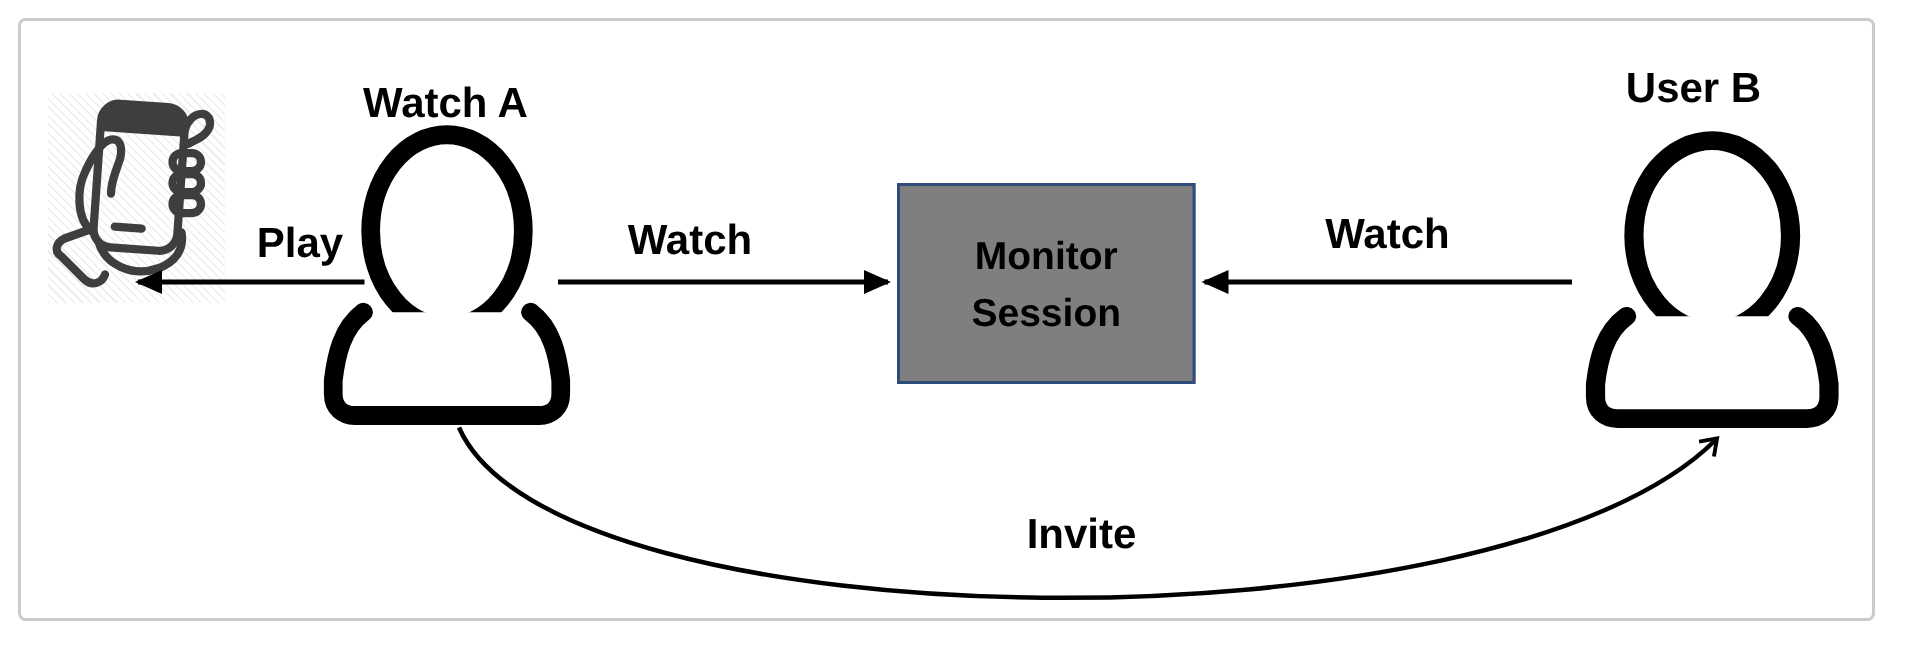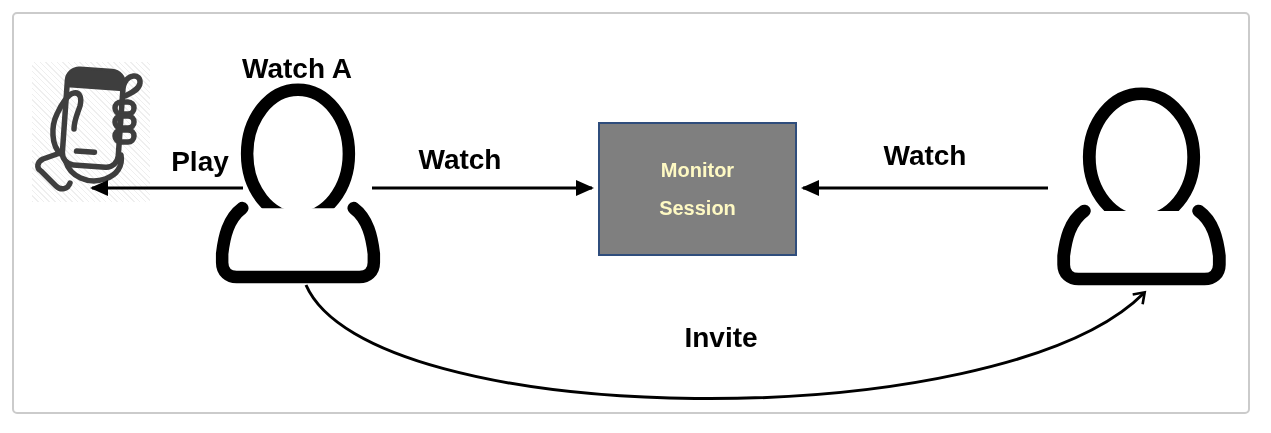--- a/index.html
+++ b/index.html
@@ -18,21 +18,21 @@
       rgba(130,130,130,0.13) 1px, transparent 1px, transparent 4px);
   }
   .phone-svg { position:absolute; left:28px; top:56px; z-index:3; }
   .overlay { position:absolute; left:0; top:0; z-index:5; }
   .monitor {
     position:absolute; left:598px; top:122px; width:199px; height:134px;
     background:#7f7f7f; border:2px solid #2f4d7c; box-sizing:border-box;
     display:flex; align-items:center; justify-content:center; z-index:4;
   }
   .monitor .monitor-text {
-    color:#fef9c3; font-weight:bold; font-size:20px; line-height:38px;
+    color:#000000; font-weight:bold; font-size:26px; line-height:38px;
     text-align:center; width:140px;
   }
   .label {
     position:absolute; font-weight:bold; font-size:28px; color:#000;
     white-space:nowrap; z-index:6;
   }
   .label.centered { transform:translateX(-50%); }
 </style>
 </head>
 <body>
@@ -82,18 +82,19 @@
     <line x1="243" y1="188" x2="92" y2="188" stroke="#000" stroke-width="3.2" marker-end="url(#tri)"></line>
     <line x1="372" y1="188" x2="592" y2="188" stroke="#000" stroke-width="3.2" marker-end="url(#tri)"></line>
     <line x1="1048" y1="188" x2="803" y2="188" stroke="#000" stroke-width="3.2" marker-end="url(#tri)"></line>
     <path d="M306,285 C370,432 1000,438 1144,293" fill="none" stroke="#000" stroke-width="3" marker-end="url(#vee)"></path>
 
     <use href="#person" transform="translate(202,84) scale(0.96,0.97)"></use>
     <use href="#person" transform="translate(1043,88) scale(0.985,0.96)"></use>
   </svg>
 
   <div class="label centered" style="left:297px; top:53px;">Watch A</div>
+  <div class="label centered" style="left:1129px; top:43px;">User B</div>
   <div class="label centered" style="left:161px; top:146px;margin-left:39px;">Play</div>
   <div class="label centered" style="left:460px; top:144px;">Watch</div>
   <div class="label centered" style="left:925px; top:140px;">Watch</div>
-  <div class="label centered" style="left:721px; top:322px;">Invite</div>
+  <div class="label centered" style="left:721px; top:340px;">Invite</div>
 
 </div>
 
 </body></html>

